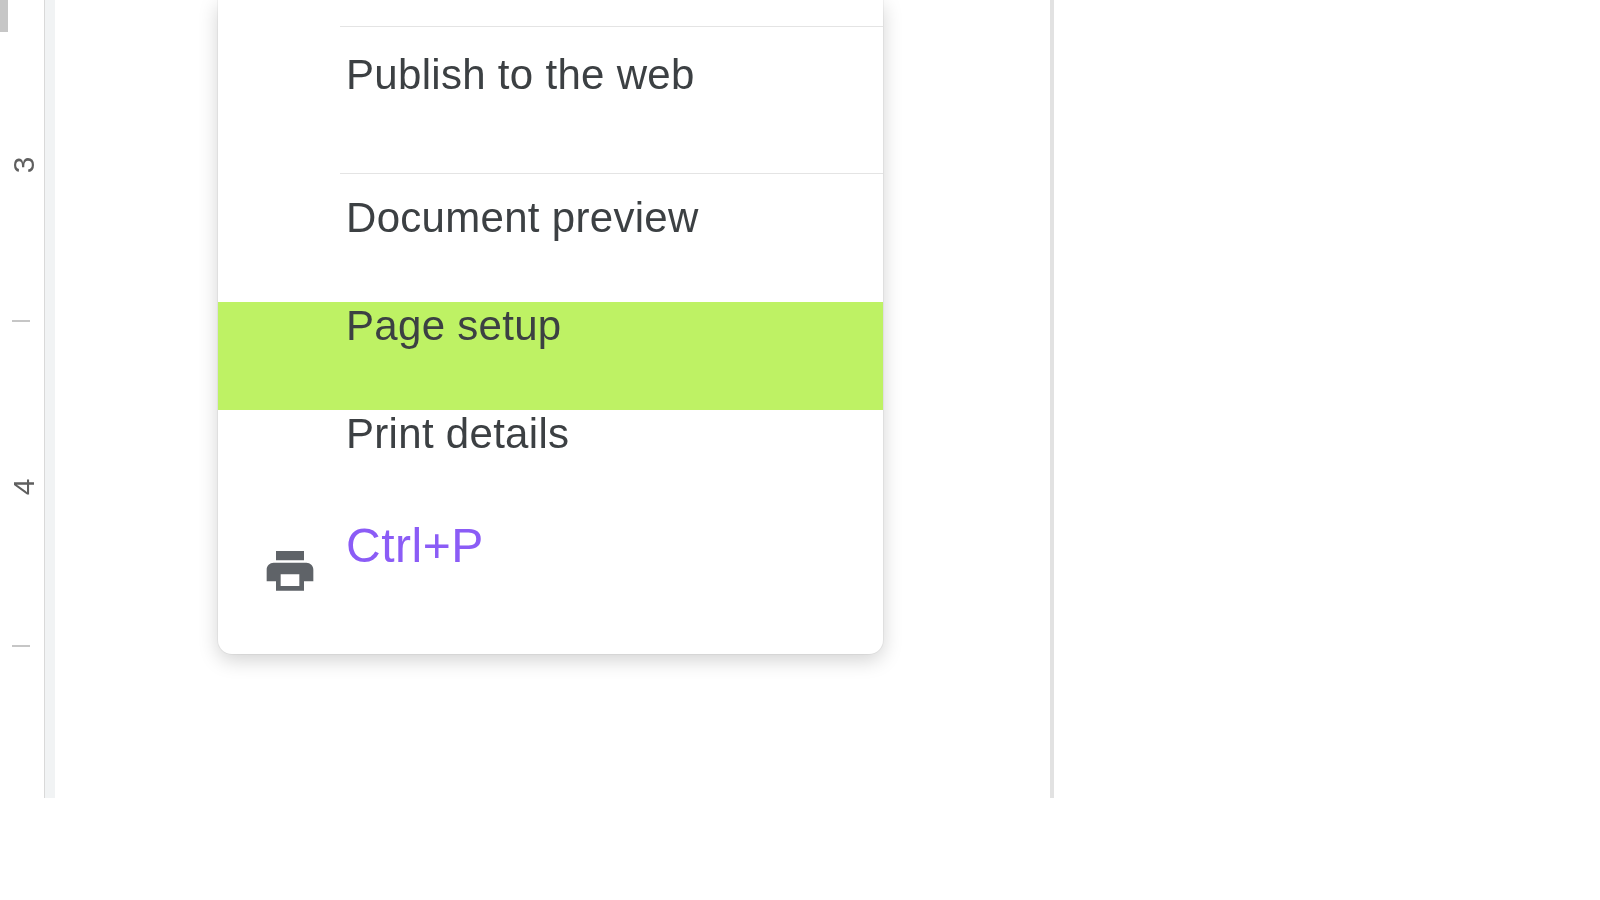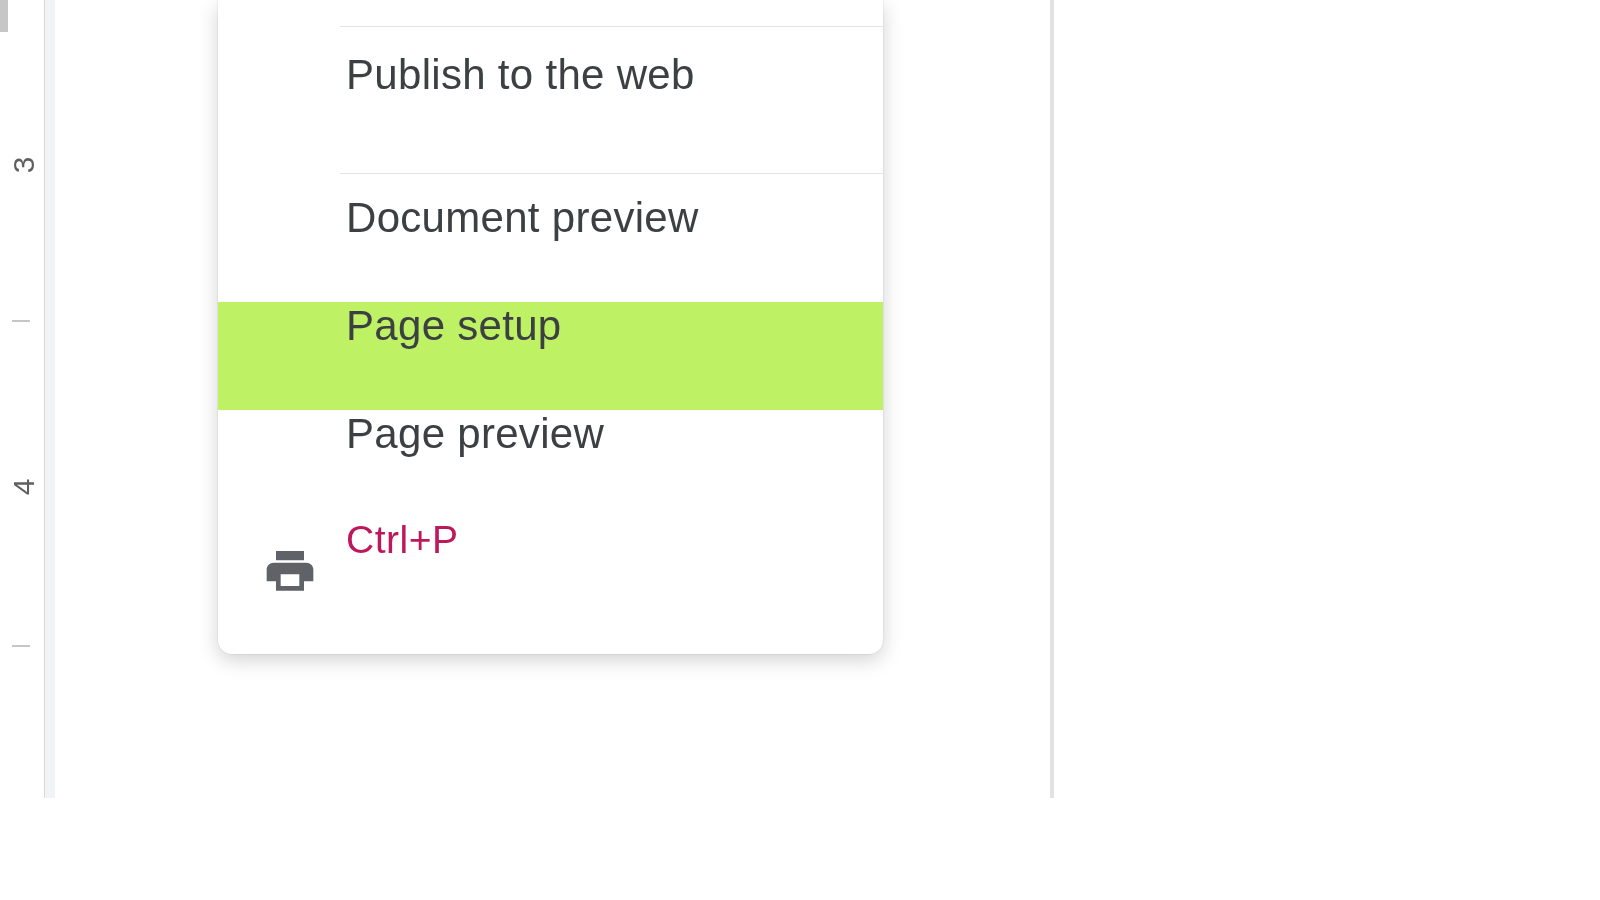--- a/index.html
+++ b/index.html
@@ -103,22 +103,22 @@
       letter-spacing: 0.3px;
       cursor: pointer;
     }
     .menu-item.highlight {
       background: #bef264;
     }
     .menu-item .label {
       flex: 1;
     }
     .menu-item .shortcut {
-      color: #be185d;
-      font-size: 39px;
+      color: #8b5cf6;
+      font-size: 48px;
       letter-spacing: 0.5px;
     }
     .menu-item .submenu-arrow {
       width: 0;
       height: 0;
       border-top: 12px solid transparent;
       border-bottom: 12px solid transparent;
       border-left: 18px solid #9aa0a6;
       margin-right: 10px;
     }
@@ -188,21 +188,21 @@
   <div class="menu-item">
     <span class="label">Document preview</span>
   </div>
 
 
   <div class="menu-item highlight">
     <span class="label">Page setup</span>
   </div>
 
   <div class="menu-item">
-    <span class="label">Page preview</span>
+    <span class="label">Print details</span>
   </div>
 
   <div class="menu-item">
     <span class="icon-slot print-icon">
       <svg width="60" height="56" viewBox="0 0 24 24" fill="#5f6368">
         <path d="M19 8H5c-1.66 0-3 1.34-3 3v5h4v4h12v-4h4v-5c0-1.66-1.34-3-3-3zM16 18H8v-5h8v5zM18 3H6v4h12V3z"></path>
       </svg>
     </span>
     <span class="shortcut">Ctrl+P</span>
   </div>

